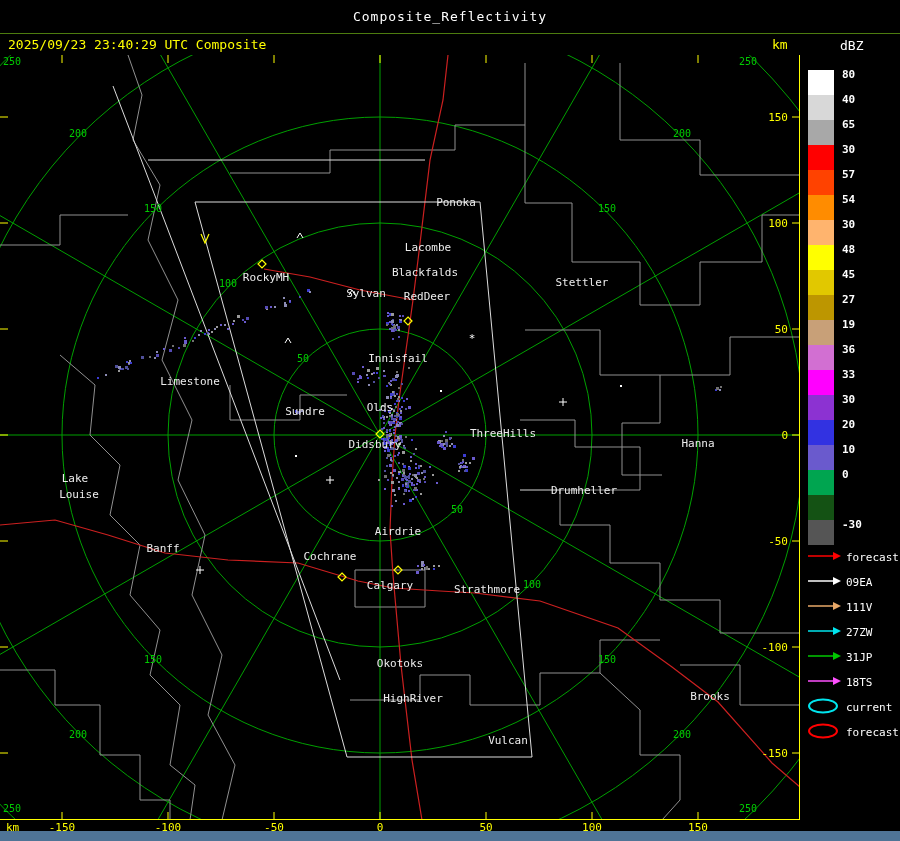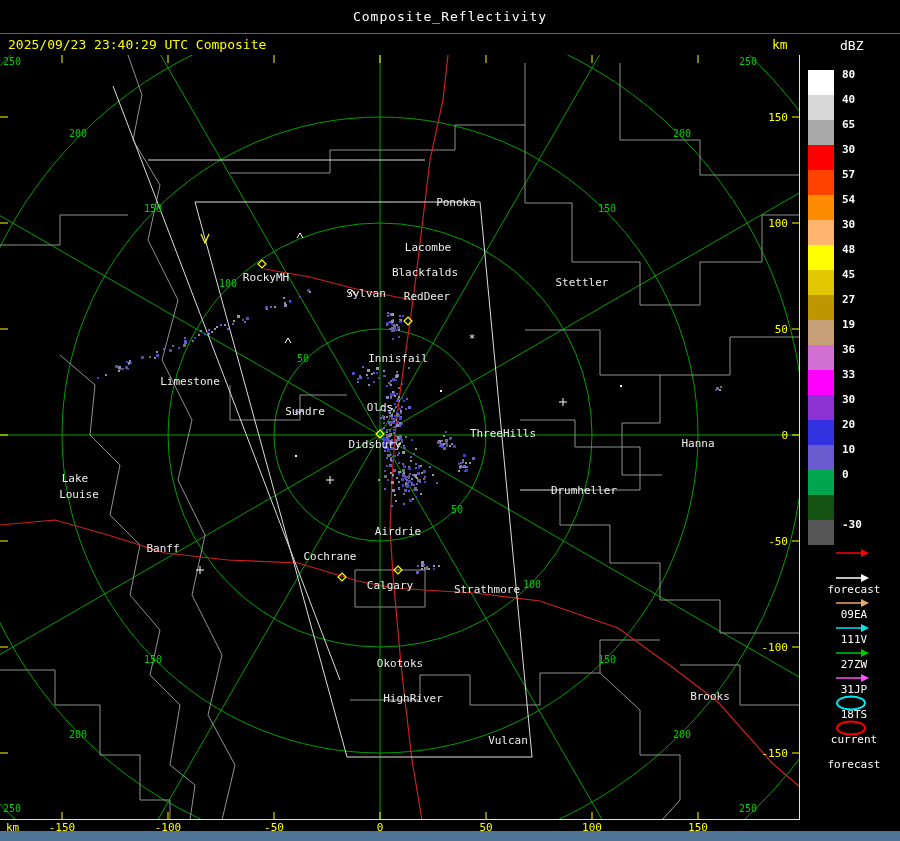--- a/index.html
+++ b/index.html
@@ -13,21 +13,21 @@
   .km-top{position:absolute;left:772px;top:3px;}
   #radar-svg{position:absolute;left:0;top:55px;}
   svg text{font-family:"DejaVu Sans Mono",monospace;}
   .colorbar{position:absolute;left:806px;top:38px;width:94px;}
   .cb-title{color:#ffffff;font-size:13px;margin-left:34px;display:block;}
   .cb-blocks{position:absolute;left:0;top:32px;}
   .cb-row{position:relative;height:25px;width:94px;font-weight:bold;}
   .cb-swatch{position:absolute;left:2px;top:0;width:26px;height:25px;}
   .cb-label{position:absolute;left:36px;top:-2px;color:#ffffff;font-size:11px;}
   .legend{position:absolute;left:806px;top:545px;width:94px;}
-  .lg-row{height:25px;display:flex;align-items:center;flex-direction:column;}
+  .lg-row{height:25px;display:flex;align-items:center;}
   .lg-icon{width:38px;flex:0 0 38px;}
   .lg-label{color:#ffffff;font-size:11px;margin-left:2px;}
   .statusbar{position:absolute;left:0;top:831px;width:900px;height:10px;}
 </style>
 </head>
 <body>
 
 <div class="titlebar">
   <span>Composite_Reflectivity</span>
 </div>

